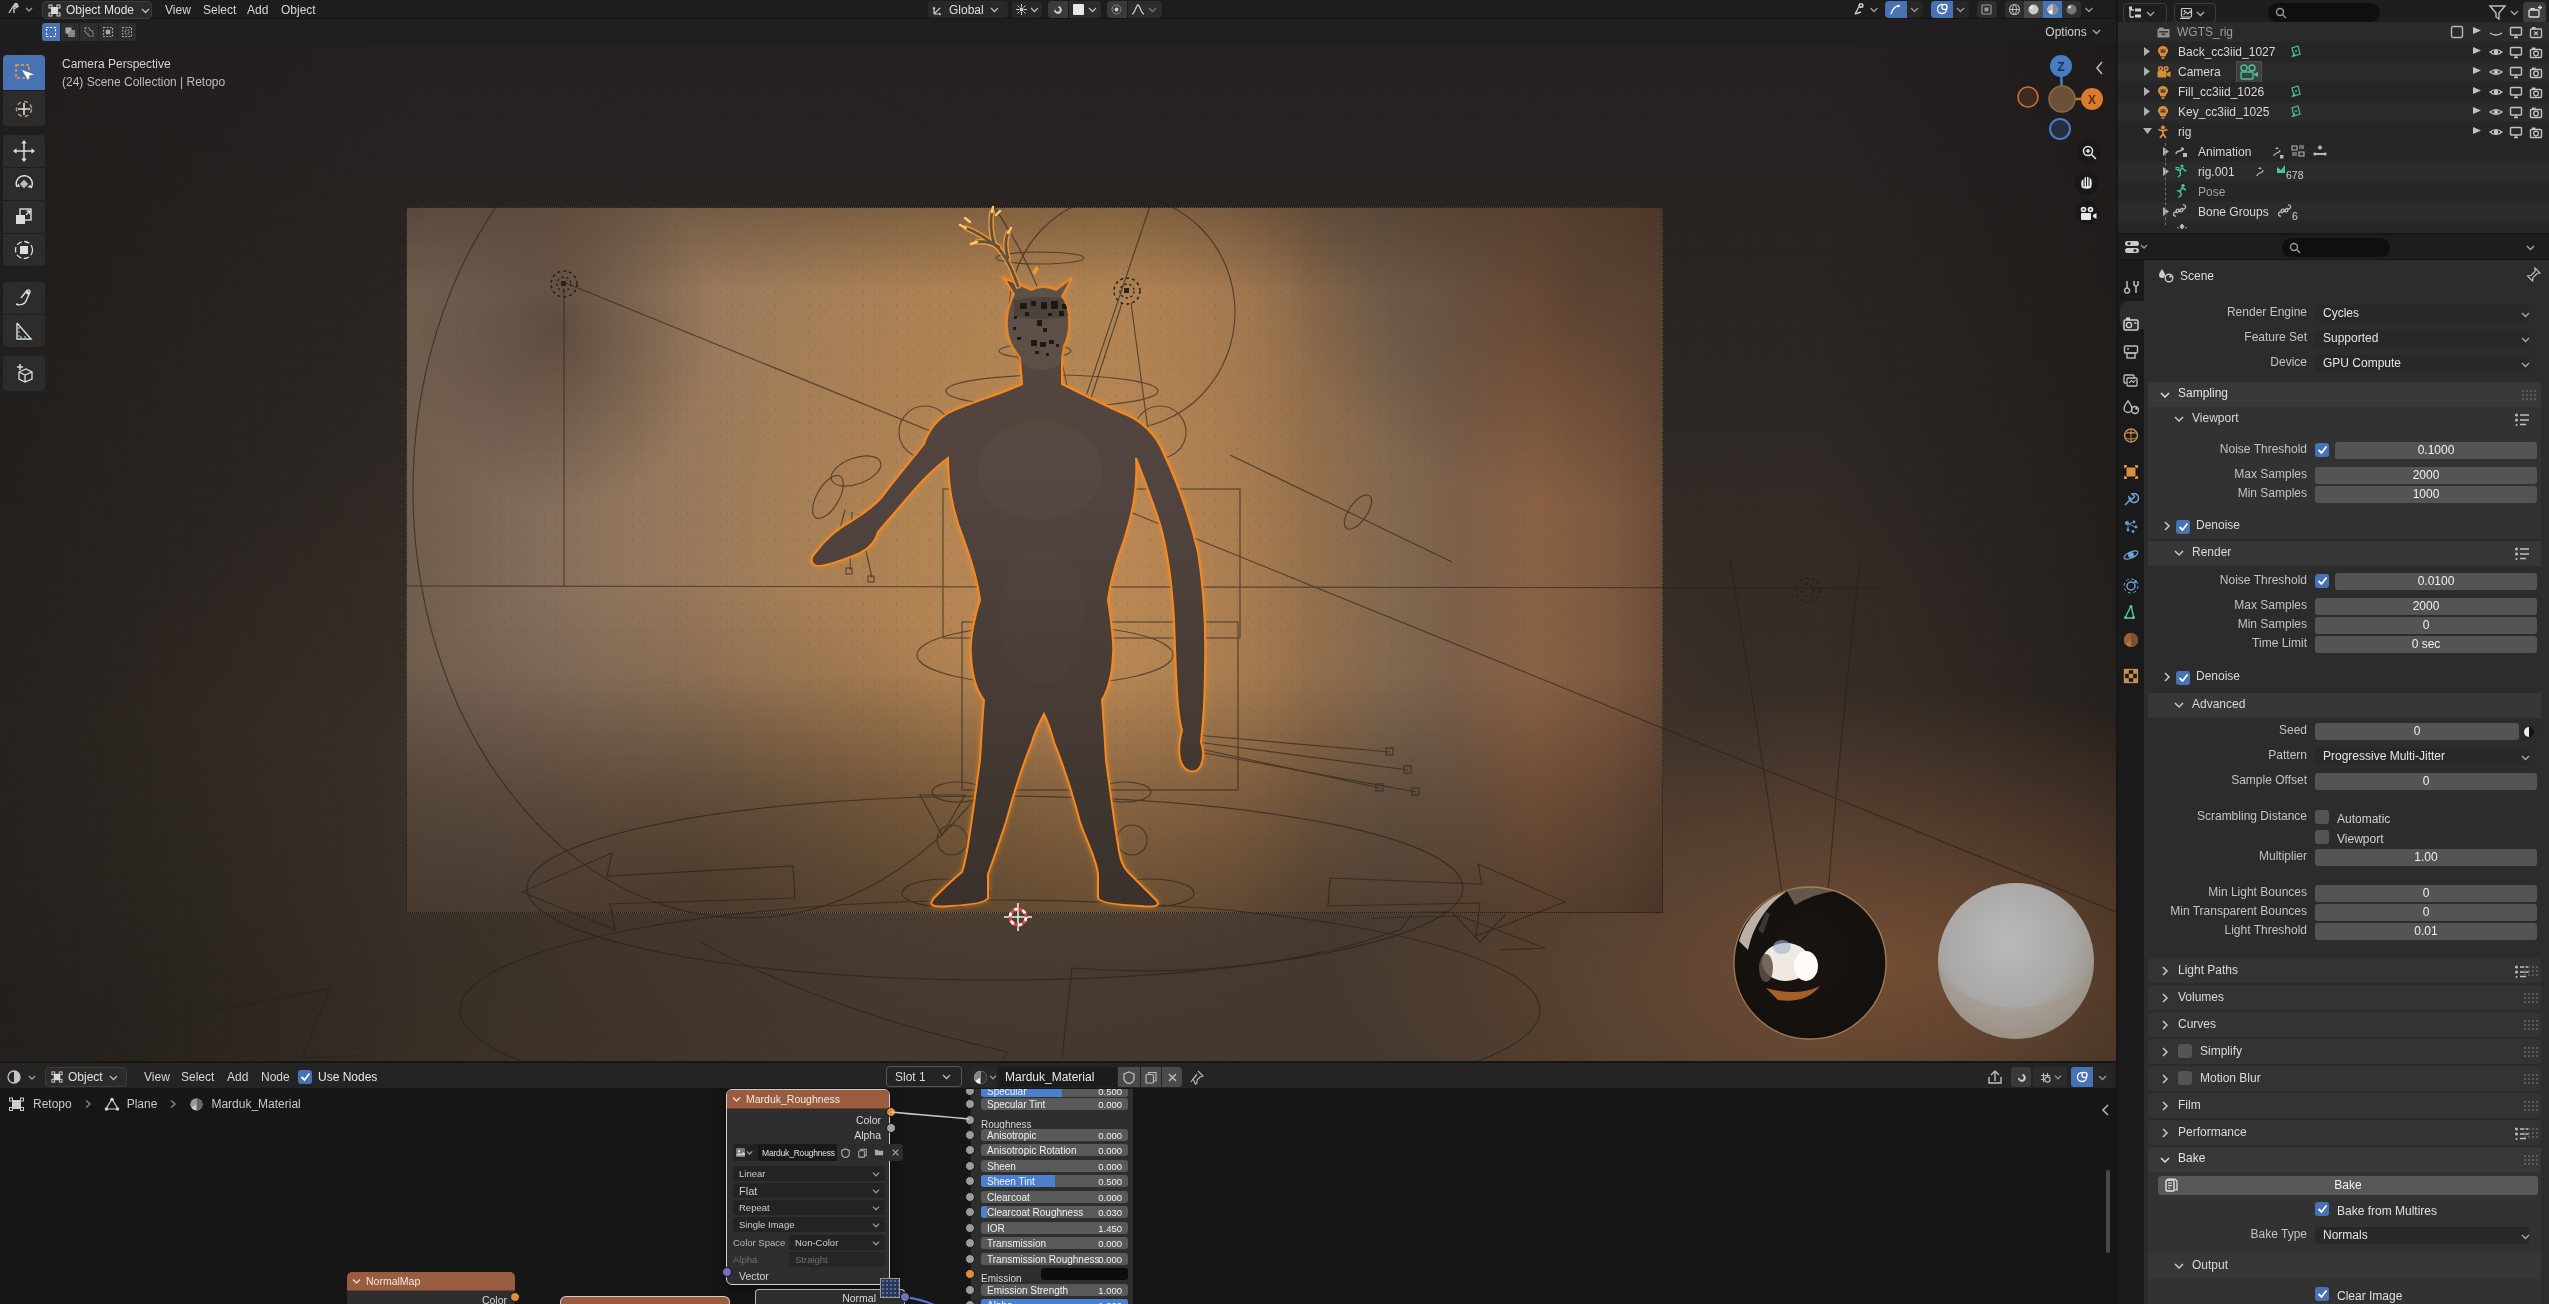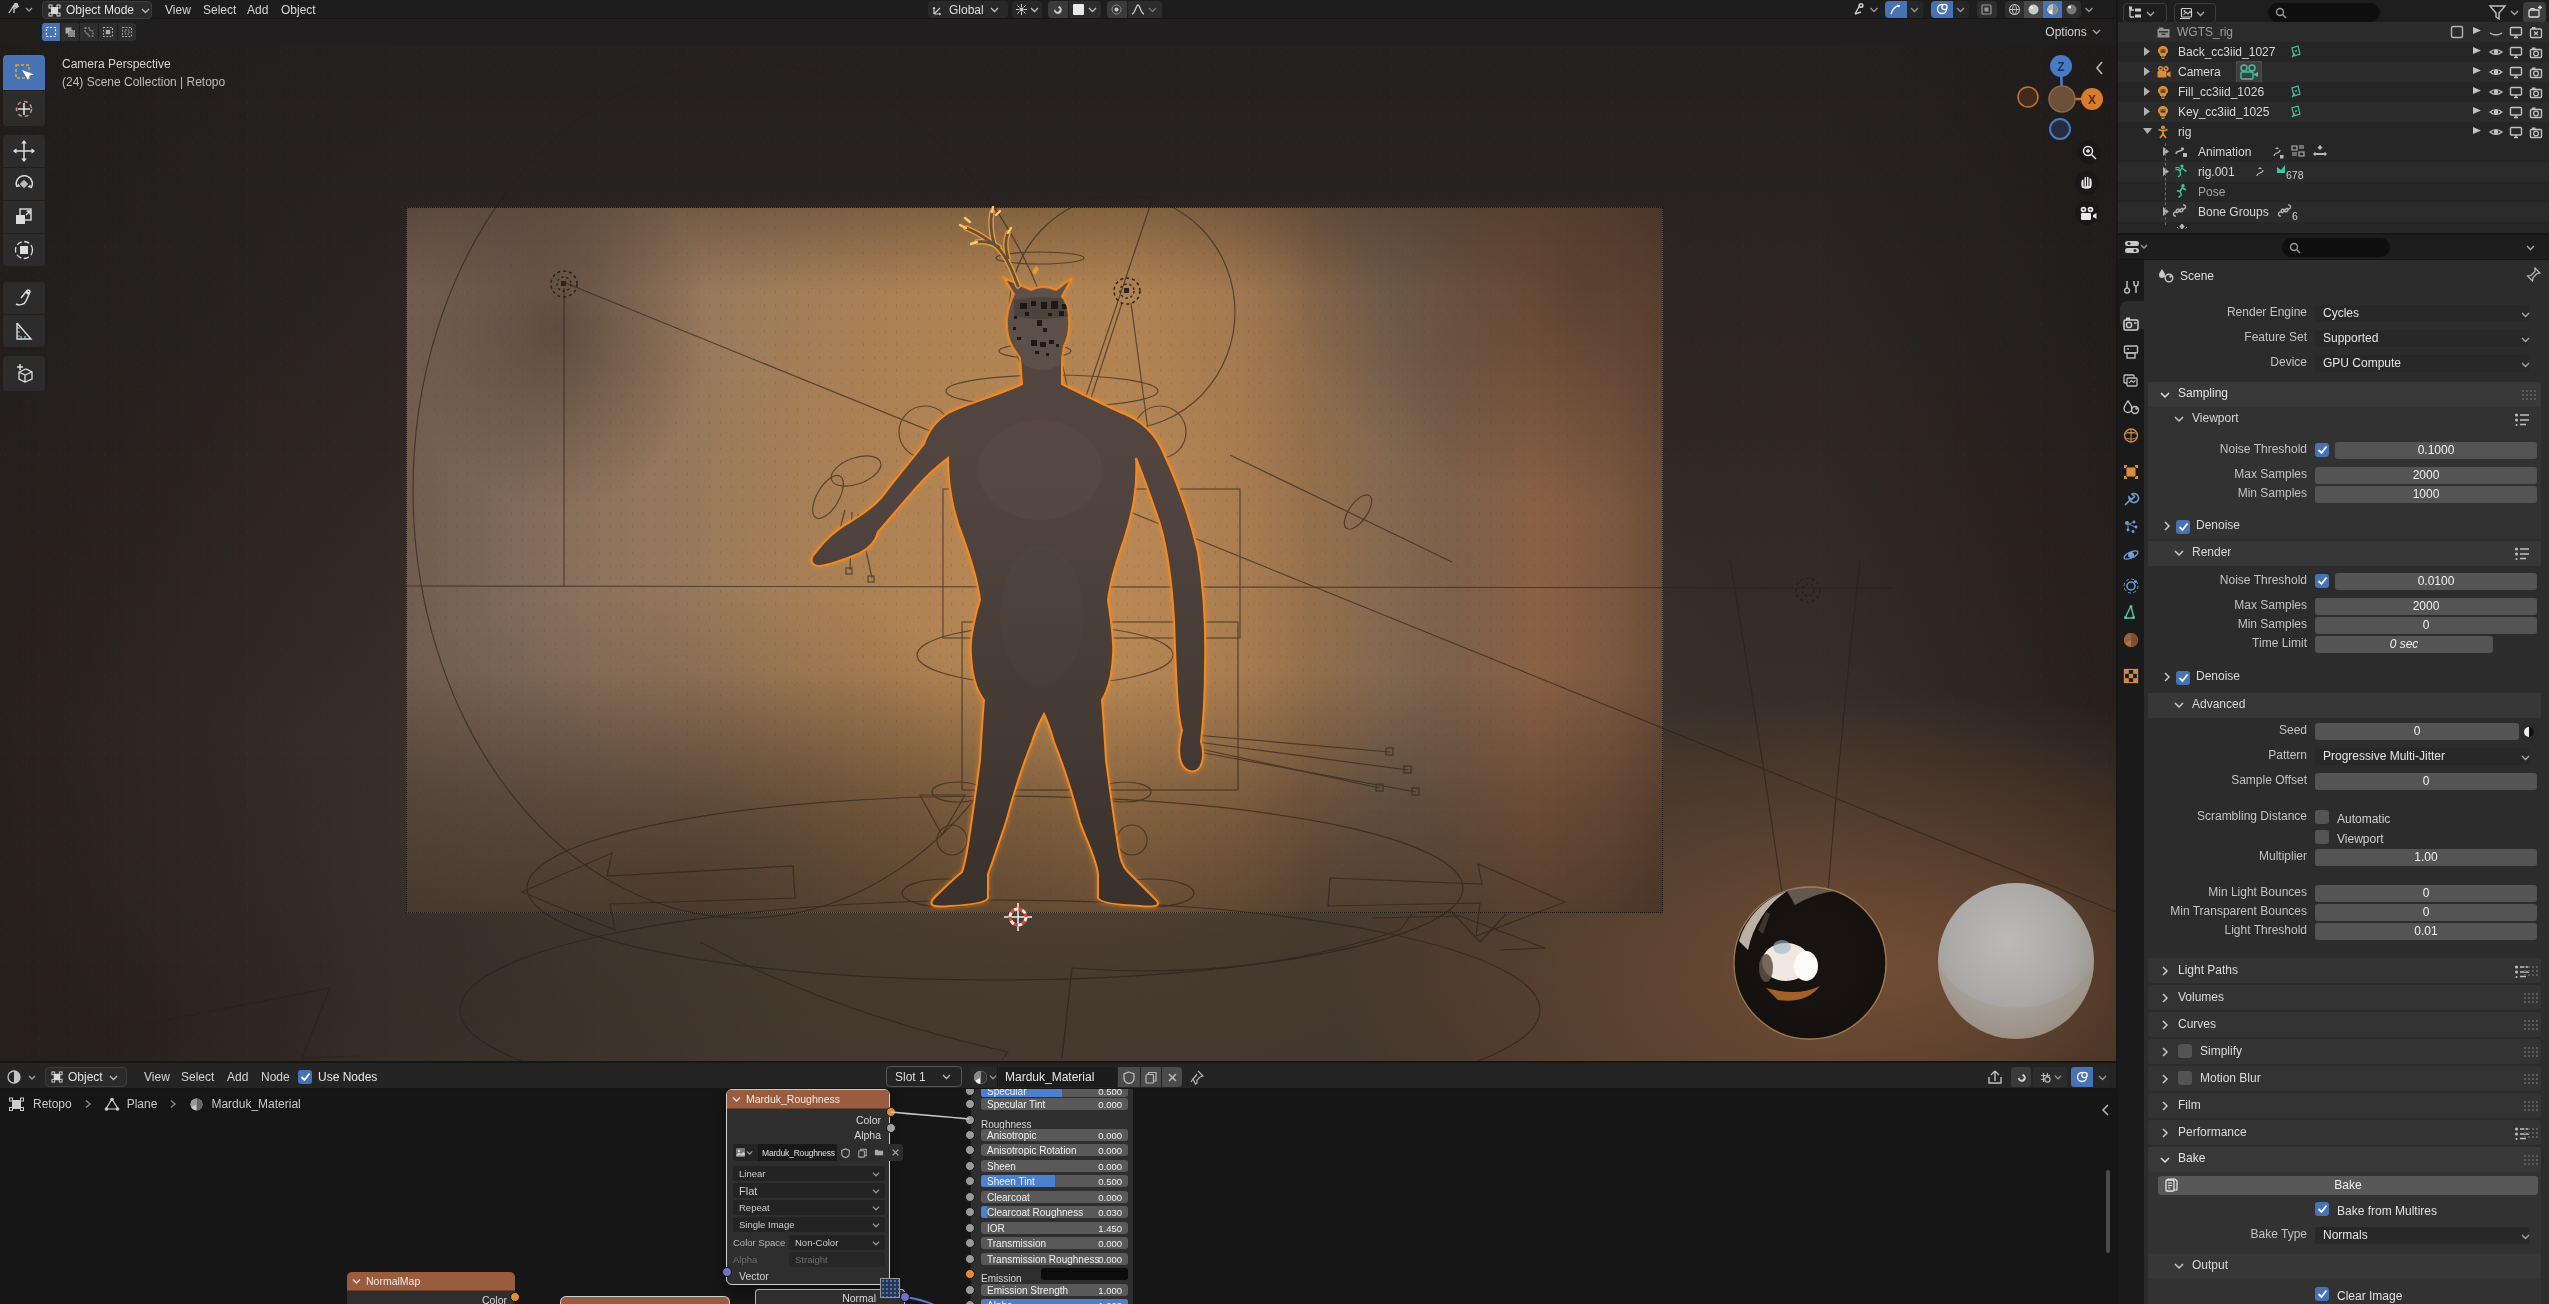--- a/index.html
+++ b/index.html
@@ -1331,21 +1331,21 @@
     <div class="abs" style="left:197px;top:339px;width:14px;height:14px;background:#4772b3;border-radius:3px;"></div>
     <svg class="abs" style="left:199px;top:341px;" width="11" height="10" viewBox="0 0 11 10">
       <path d="M1.5,5 l3,3 5,-6.5" stroke="#fff" stroke-width="1.8" fill="none"></path>
     </svg>
     <div class="pfield" style="left:217px;top:338px;width:202px;">0.0100</div>
     <span class="plabel" style="left:19px;top:363px;width:170px;">Max Samples</span>
     <div class="pfield" style="left:197px;top:363px;width:222px;">2000</div>
     <span class="plabel" style="left:19px;top:382px;width:170px;">Min Samples</span>
     <div class="pfield" style="left:197px;top:382px;width:222px;">0</div>
     <span class="plabel" style="left:19px;top:401px;width:170px;">Time Limit</span>
-    <div class="pfield" style="left:197px;top:401px;width:178px;font-style:italic;">0 sec</div>
+    <div class="pfield" style="left:197px;top:401px;width:222px;">0 sec</div>
     <svg class="abs" style="left:44px;top:437px;" width="10" height="10" viewBox="0 0 10 10">
       <path d="M3,1 l4,4 -4,4" stroke="#c8c8c8" stroke-width="1.5" fill="none"></path>
     </svg>
     <div class="abs" style="left:58px;top:436px;width:14px;height:14px;background:#4772b3;border-radius:3px;"></div>
     <svg class="abs" style="left:60px;top:438px;" width="11" height="10" viewBox="0 0 11 10">
       <path d="M1.5,5 l3,3 5,-6.5" stroke="#fff" stroke-width="1.8" fill="none"></path>
     </svg>
     <span class="txt abs" style="left:78px;top:434px;color:#dadada;">Denoise</span>
     <div class="abs" style="left:30px;top:458px;width:393px;height:25px;background:#383737;"></div>
     <svg class="abs" style="left:56px;top:465px;" width="10" height="10" viewBox="0 0 10 10">

